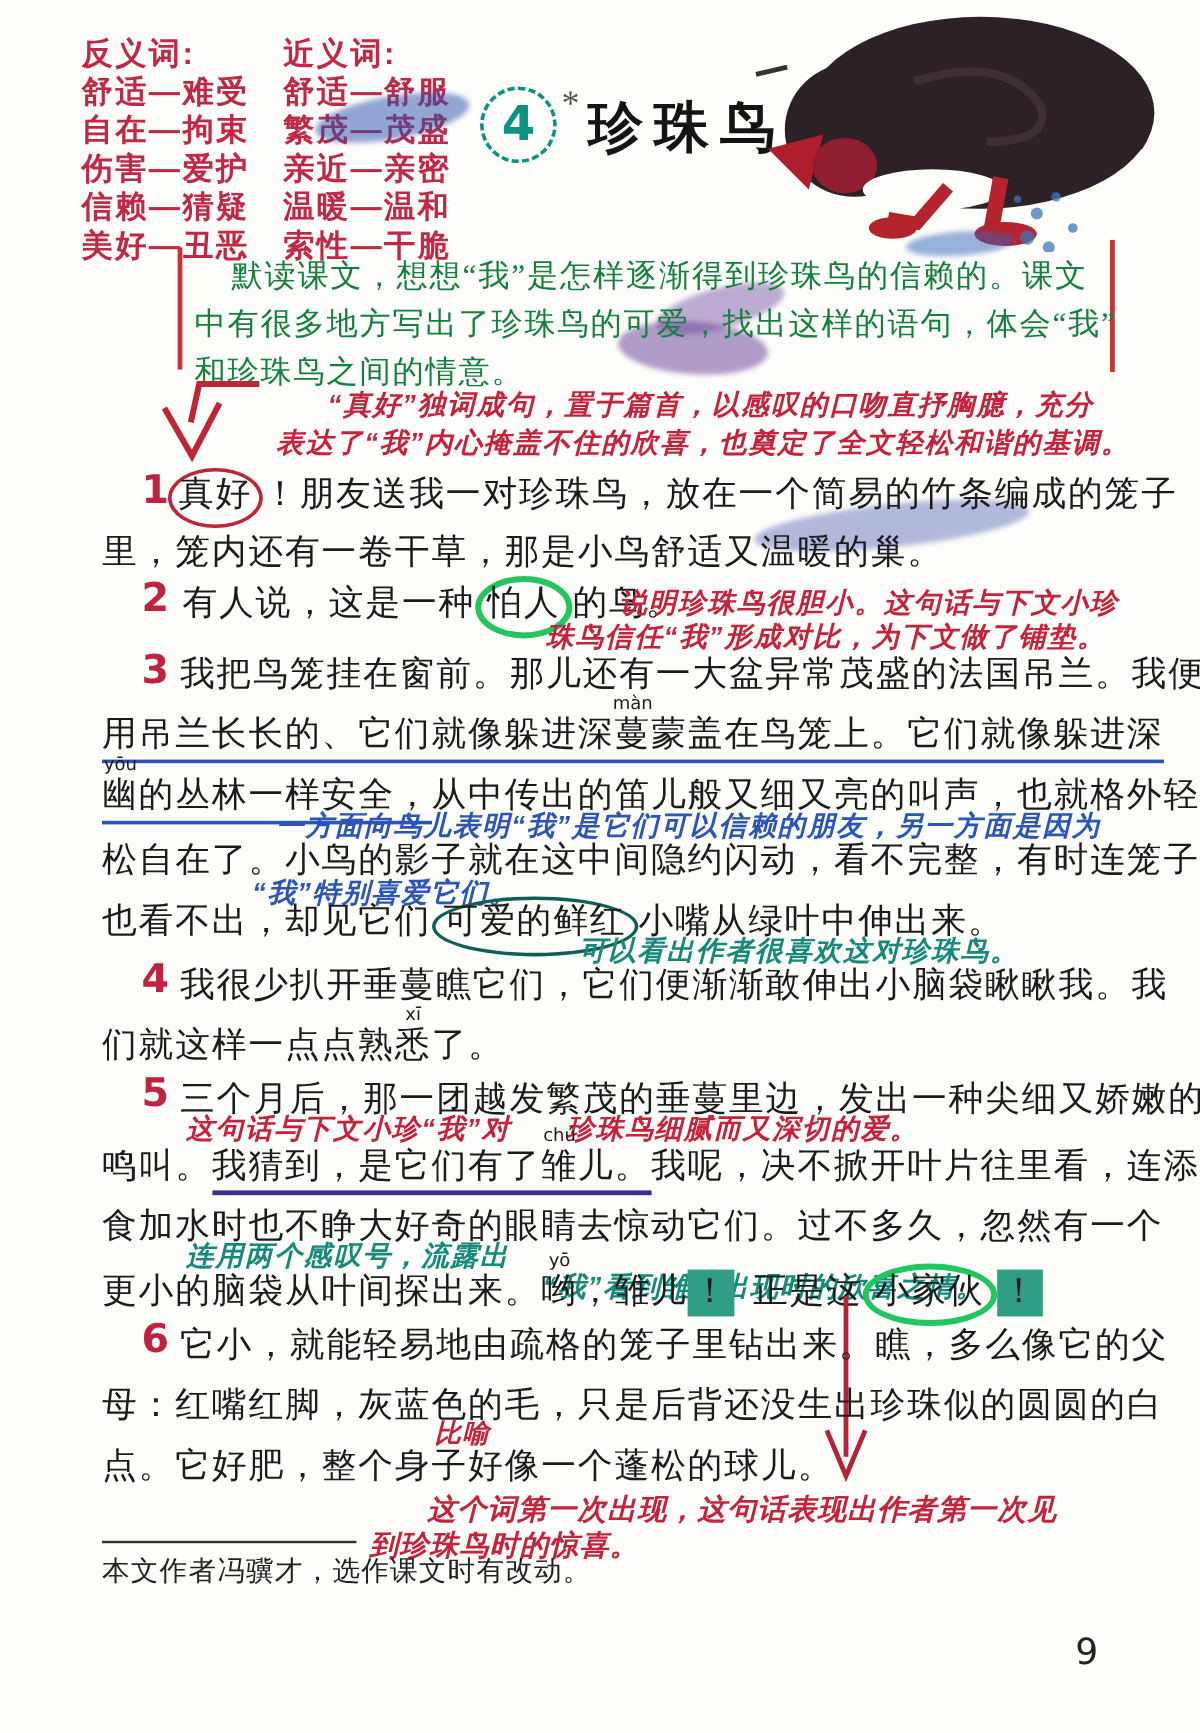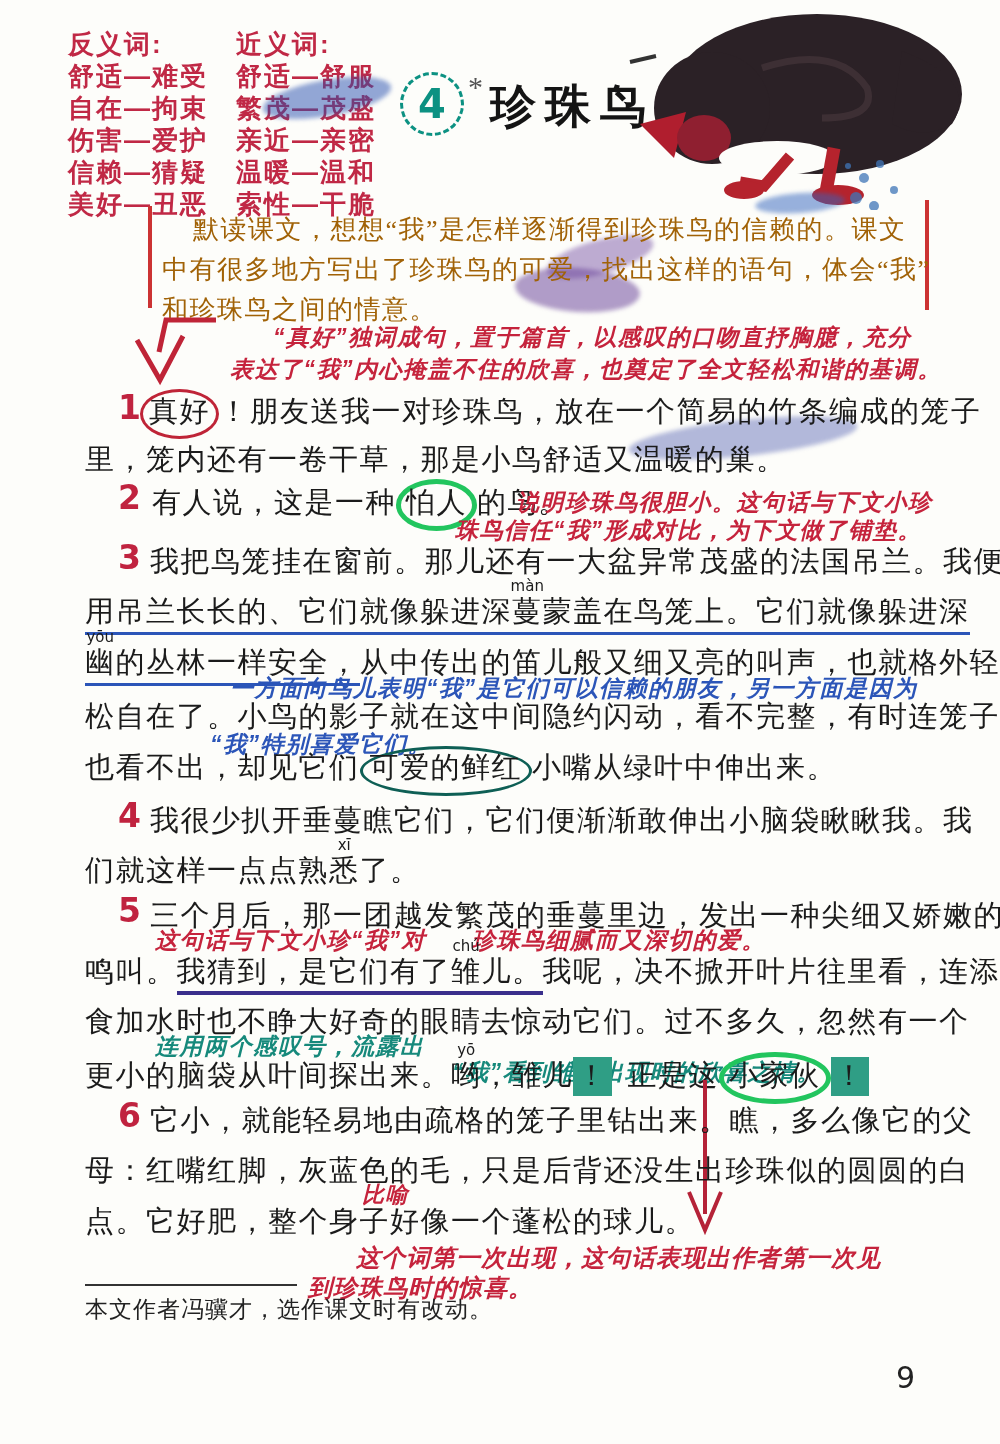--- a/index.html
+++ b/index.html
@@ -22,21 +22,21 @@
   
   .lesson-badge{position:absolute; left:400px; top:72px; width:58px; height:58px;
      border:3.5px dashed #0c9182; border-radius:50%; color:#0c9182;
      font-family:"DejaVu Sans", sans-serif; font-size:40px; font-weight:bold;
      display:flex; align-items:center; justify-content:center;}
   .star{position:absolute; left:468px; top:70px; font-size:30px; color:#555;}
   .lesson-title{position:absolute; left:490px; top:76px; font-size:46px; font-weight:bold;
      letter-spacing:9px; color:#141414;}
   
   .bar-red{position:absolute; width:4px; background:#c33; }
-  .task-line{position:absolute; white-space:nowrap; font-size:26px; letter-spacing:1.5px; color:#a16207;}
+  .task-line{position:absolute; white-space:nowrap; font-size:26px; letter-spacing:1.5px; color:#15803d;}
   
   .circle-r{border:3px solid #bf2437; border-radius:50%; padding:3px 6px 9px; margin-left:-6px;}
   .circle-r2{border:5px solid #22c55e; border-radius:50%; padding:2px 5px 8px;}
   .circle-t{border:3px solid #0e5f55; border-radius:50%; padding:2px 7px 10px;}
   .u-blue{border-bottom:3.5px solid #2b55b8; padding-bottom:5px;}
   .u-purple{border-bottom:4.5px solid #3a2f8c; padding-bottom:4px;}
   .hl{background:#2f9e85; padding:2px 4px 5px; }
   .gap{margin-right:16px;}
   .rb{position:relative; display:inline-block;}
   .py{position:absolute; top:-15px; left:50%; transform:translateX(-50%);
@@ -140,20 +140,21 @@
   </div>
   <div class="bl" style="left:85px; top:643px;">
     <span class="u-blue"><span class="rb"><span class="py">yōu</span><span>幽</span></span><span>的丛林一样安全，</span></span><span>从中传出的笛儿般又细又亮的叫声，也就格外轻</span>
   </div>
   <div class="ann blue" style="left:230px; top:673px;">一方面向鸟儿表明“我”是它们可以信赖的朋友，另一方面是因为</div>
   <div class="bl" style="left:85px; top:697px;">松自在了。小鸟的影子就在这中间隐约闪动，看不完整，有时连笼子</div>
   <div class="ann blue" style="left:210px; top:729px;">“我”特别喜爱它们。</div>
   <div class="bl" style="left:85px; top:748px;">
     <span>也看不出，却见它们</span><span class="circle-t">可爱的鲜红</span><span>小嘴从绿叶中伸出来。</span>
   </div>
+  <div class="ann teal" style="left:482px; top:777px;">可以看出作者很喜欢这对珍珠鸟。</div>
 
   <div class="num" style="left:118px; top:796px;">4</div>
   <div class="bl" style="left:150px; top:801px;">我很少扒开垂蔓瞧它们，它们便渐渐敢伸出小脑袋瞅瞅我。我</div>
   <div class="bl" style="left:85px; top:851px;">
     <span>们就这样一点点熟</span><span class="rb"><span class="py">xī</span><span>悉</span></span><span>了。</span>
   </div>
 
   <div class="num" style="left:118px; top:891px;">5</div>
   <div class="bl" style="left:150px; top:896px;">三个月后，那一团越发繁茂的垂蔓里边，发出一种尖细又娇嫩的</div>
   <div class="ann red" style="left:155px; top:925px;">这句话与下文小珍“我”对</div>

